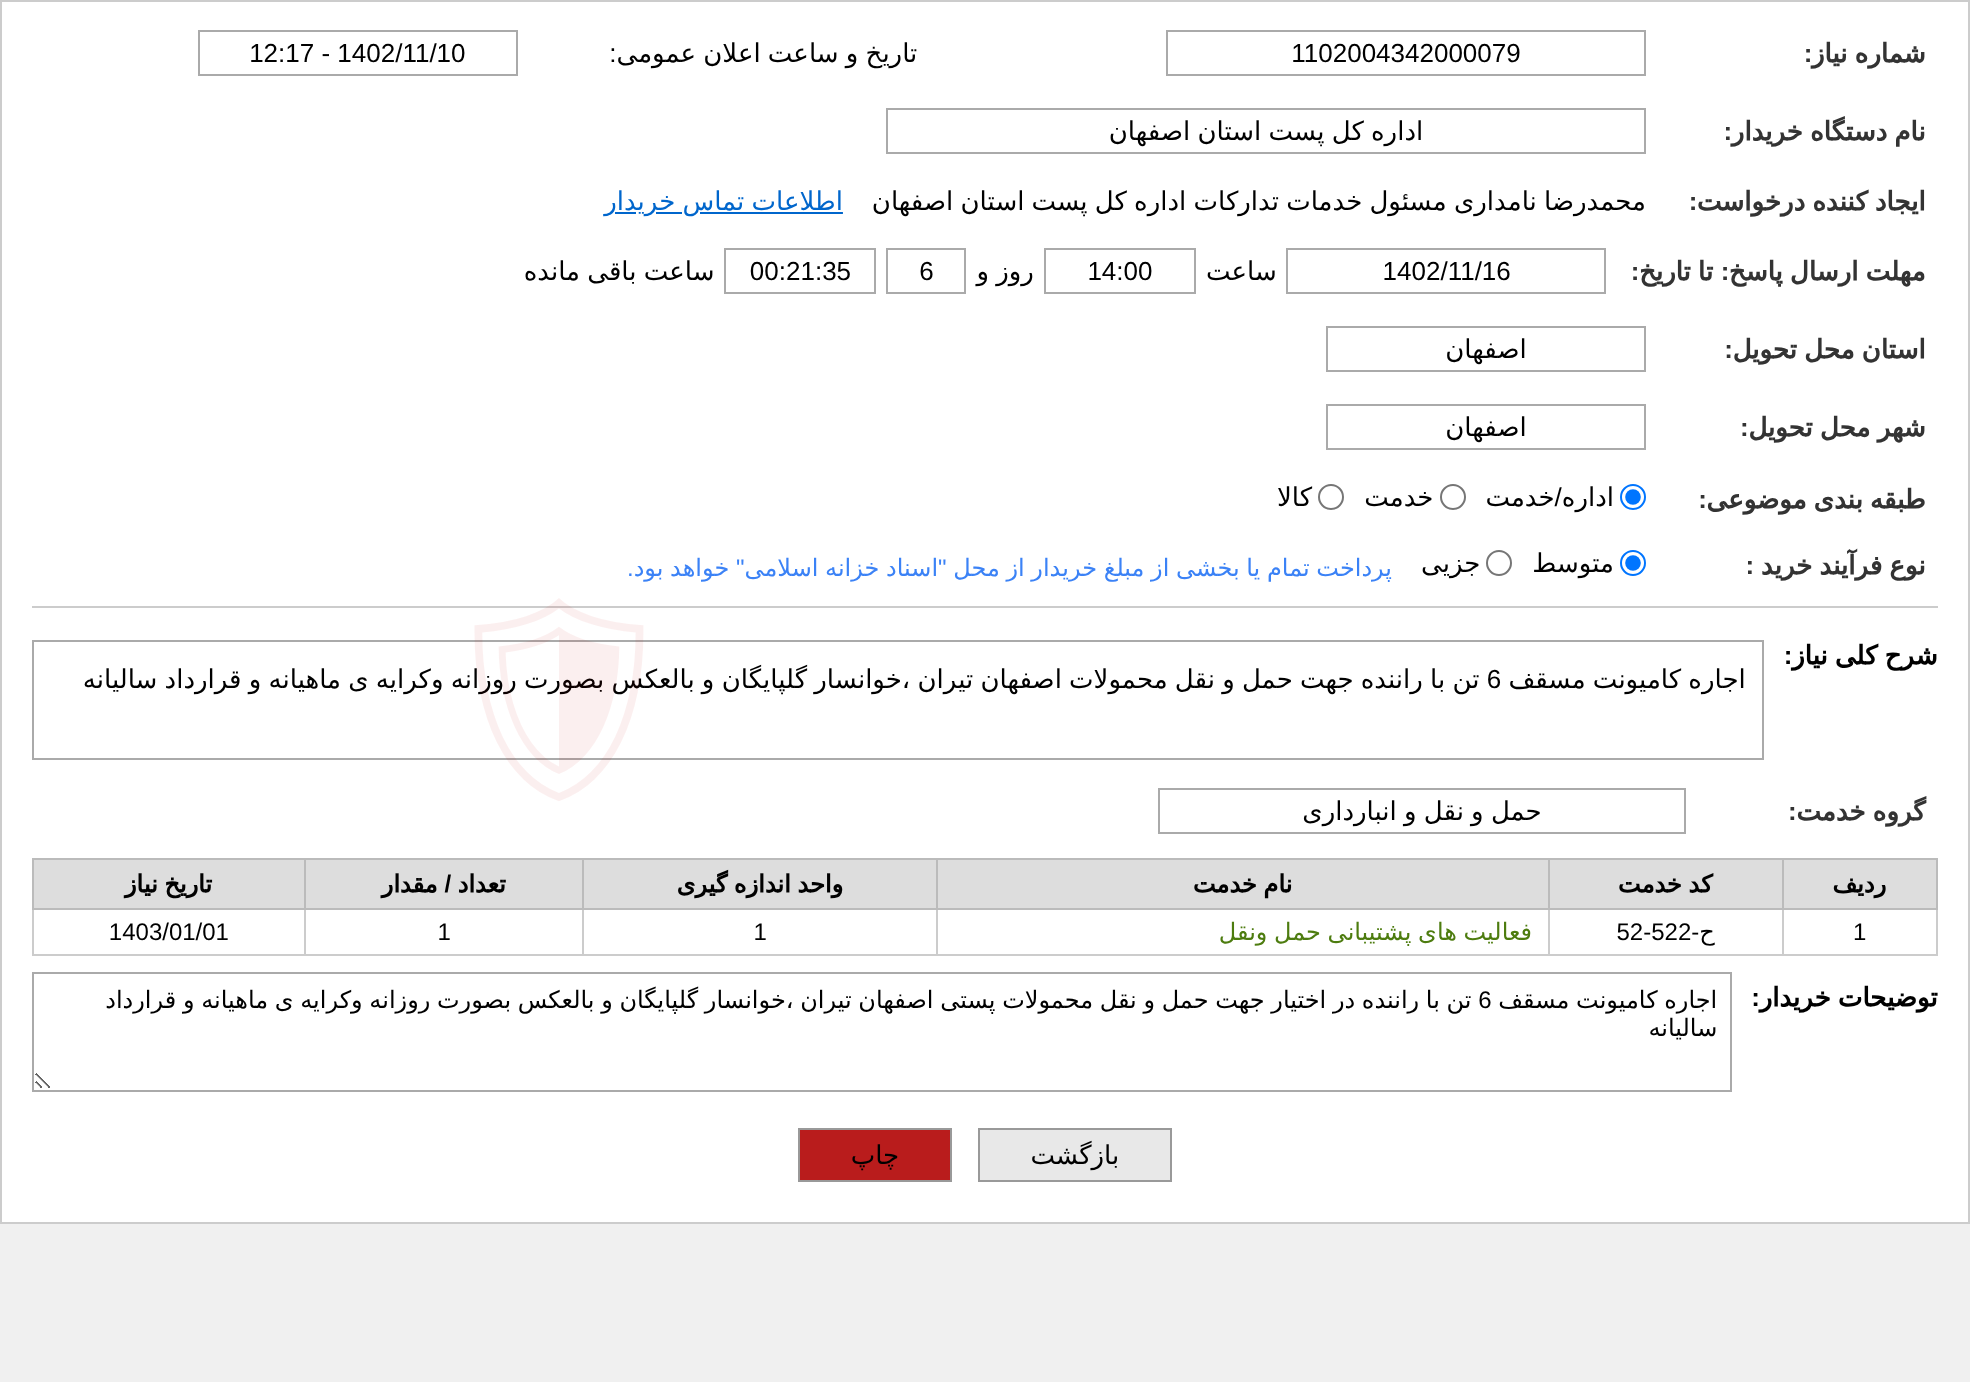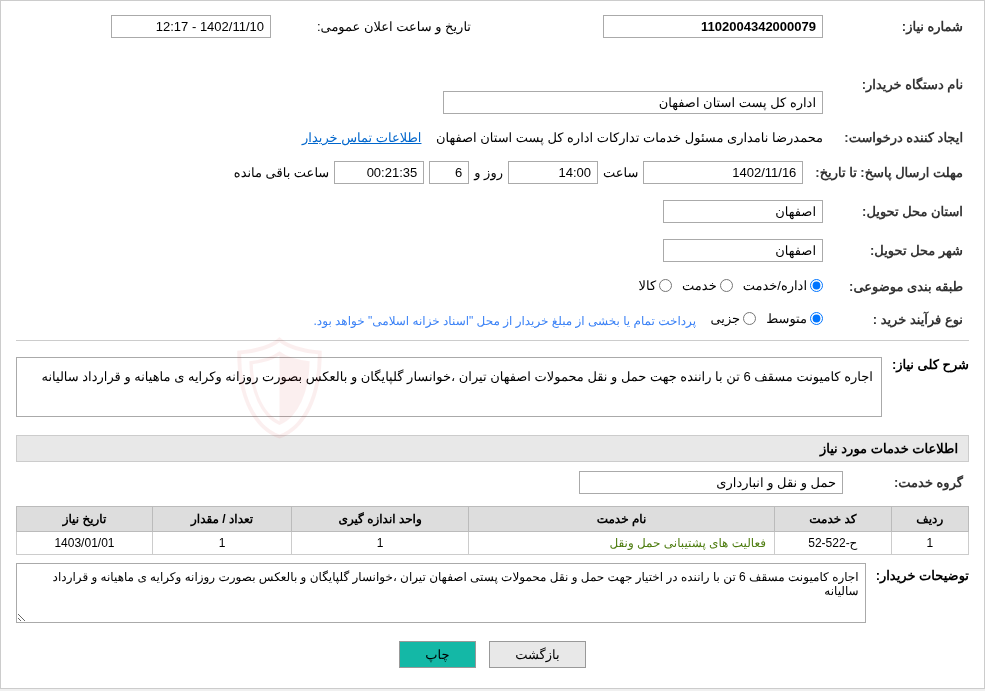--- a/index.html
+++ b/index.html
@@ -44,25 +44,25 @@
     }
     .value-cell {
       text-align: right;
     }
     .input-box {
       border: 1px solid #aaa;
       background: #fff;
       padding: 3px 6px;
       display: inline-block;
       min-height: 22px;
-      text-align: right;
-    }
-    .input-wide { width: 220px; font-weight: bold; }
+      text-align: center;
+    }
+    .input-wide { width: 240px; }
     .input-medium { width: 160px; }
-    .input-small { width: 90px; }
+    .input-small { width: 76px; }
     .link-style {
       color: #0066cc;
       text-decoration: underline;
       cursor: pointer;
     }
     .section-title {
       background: #e8e8e8;
       border: 1px solid #ccc;
       padding: 5px 10px;
       font-weight: bold;
@@ -117,21 +117,21 @@
     }
     .btn {
       padding: 5px 25px;
       font-family: Tahoma, Arial, sans-serif;
       font-size: 13px;
       cursor: pointer;
       margin: 0 5px;
       border: 1px solid #999;
     }
     .btn-print {
-      background: #14b8a6;
+      background: #b91c1c;
     }
     .btn-back {
       background: #e8e8e8;
     }
     .watermark-area {
       position: relative;
     }
     .date-row {
       display: flex;
       align-items: center;
@@ -194,21 +194,21 @@
         </td>
       </tr>
     </tbody>
       </table>
 
     <table class="info-table">
       <tbody>
           <tr>
         <td class="label-cell">نام دستگاه خریدار:</td>
         <td class="value-cell">
-          <span class="input-box" style="width:380px;margin-top:37px;">اداره کل پست استان اصفهان</span>
+          <span class="input-box" style="width:380px;">اداره کل پست استان اصفهان</span>
         </td>
       </tr>
     </tbody>
       </table>
 
     <table class="info-table">
       <tbody>
           <tr>
         <td class="label-cell">ایجاد کننده درخواست:</td>
         <td class="value-cell">
@@ -313,21 +313,20 @@
       <div style="display:flex; direction:rtl; gap:10px; align-items:flex-start; padding: 5px 0;">
         <span style="font-weight:bold; white-space:nowrap; padding-top:5px;">شرح کلی نیاز:</span>
         <div class="description-box" style="flex:1; min-height:60px;">
           <span>اجاره کامیونت مسقف 6 تن با راننده  جهت حمل  و نقل محمولات  اصفهان تیران ،خوانسار گلپایگان و بالعکس بصورت روزانه وکرایه ی ماهیانه و قرارداد سالیانه</span>
           
           <div style="position:absolute; left:200px; top:50%; transform:translateY(-50%); opacity:0.06; font-size:100px; color:#c00; pointer-events:none; z-index:0;">🛡</div>
         </div>
       </div>
     </div>
 
-    <div class="section-title">اطلاعات خدمات مورد نیاز</div>
 
     <table class="info-table">
       <tbody>
           <tr>
         <td class="label-cell" style="width:120px;">گروه خدمت:</td>
         <td class="value-cell">
           <span class="input-box" style="width:264px;">حمل و نقل و انبارداری</span>
         </td>
       </tr>
     </tbody>

